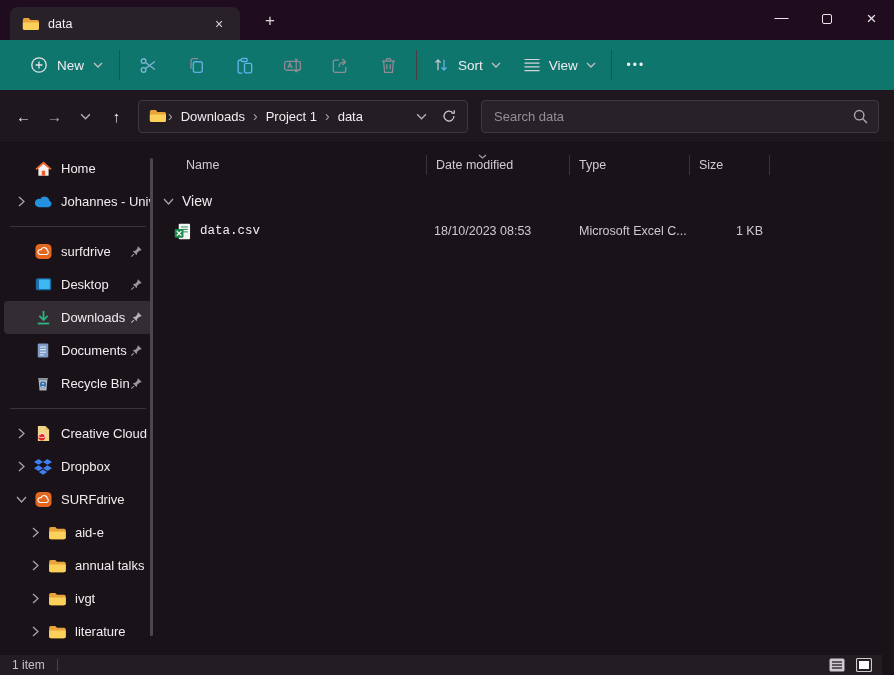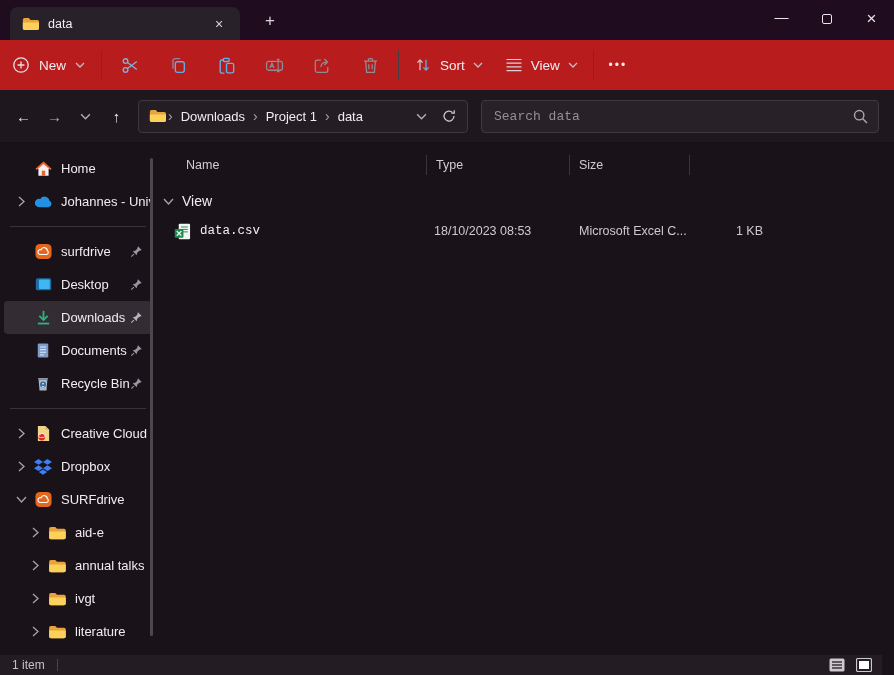--- a/index.html
+++ b/index.html
@@ -16,22 +16,22 @@
                border-radius:4px; color:#d8d2d8; font-size:14px; cursor:default; }
   .newtab { position:absolute; left:256px; bottom:5px; width:28px; height:28px; display:flex;
             align-items:center; justify-content:center; color:#d8d2d8; font-size:17px; border-radius:4px; }
   .wincontrols { position:absolute; right:0; top:0; height:38px; display:flex; }
   .winbtn { width:45px; height:38px; display:flex; align-items:center; justify-content:center; color:#e8e4e8; }
   .min-glyph { font-size:14px; margin-top:-4px; }
   .max-box { width:10px; height:10px; border:1px solid #e8e4e8; border-radius:2px; }
   .close-glyph { font-size:17px; font-weight:300; }
 
   
-  .toolbar { position:absolute; top:40px; left:0; right:0; height:50px; background:#b91c1c;
-             display:flex; align-items:center; }
+  .toolbar { position:absolute; top:40px; left:0; right:0; height:50px; background:#0f766e;
+             display:flex; align-items:center; padding-left:18px; }
   .tb-new { display:flex; align-items:center; gap:9px; height:36px; padding:0 12px; border-radius:4px; }
   .tb-new-label { font-size:13.5px; color:#f0ecf0; }
   .tb-sep { width:1px; height:30px; background:#463f46; margin:0 4px; }
   .tb-btn { width:48px; height:36px; display:flex; align-items:center; justify-content:center; border-radius:4px; }
   .tb-group { display:flex; align-items:center; gap:8px; height:36px; padding:0 11px; border-radius:4px; }
   .tb-group-label { font-size:13.5px; color:#f0ecf0; }
   .tb-more { width:40px; height:36px; display:flex; align-items:center; justify-content:center;
              color:#ececec; font-size:12px; letter-spacing:2px; border-radius:4px; }
 
   
@@ -43,21 +43,21 @@
   .crumb-box { margin-left:6px; width:330px; height:33px; border:1px solid #3f383f; background:#241d24;
                border-radius:4px; display:flex; align-items:center; padding:0 4px 0 10px; }
   .crumb { font-size:13px; color:#f0ecf0; padding:3px 6px; border-radius:3px; }
   .crumb-sep { font-size:14px; color:#a8a2a8; padding:0 2px; }
   .crumb-spacer { flex:1; }
   .crumb-btn { width:28px; height:27px; display:flex; align-items:center; justify-content:center; border-radius:3px; }
   .search-box { margin-left:13px; width:398px; height:33px; background:#282128; border:1px solid #3f383f;
                 border-radius:4px; position:relative; }
   .search-box input { width:100%; height:100%; background:transparent; border:none; outline:none;
                       color:#fde047; font-size:13px; padding:0 32px 0 12px;
-                      font-family:Liberation Mono, monospace; }
+                      font-family:Liberation Sans, sans-serif; }
   .search-box input::placeholder { color:#958f95; }
   .search-icon-wrap { position:absolute; right:9px; top:7px; }
 
   
   .content { position:absolute; top:144px; bottom:20px; left:0; right:0; display:flex; background:#191319; }
 
   
   .sidebar { width:156px; position:relative; padding-top:8px; flex:none; }
   .sb-item { height:33px; display:flex; align-items:center; margin:0 4px; padding-left:6px;
              border-radius:4px; position:relative; }
@@ -475,20 +475,28 @@
 
       <div class="sb-scroll"></div>
     </div>
 
     <div class="main">
       <div class="grid hdr">
         <div class="col-h first">
             <span>Name</span>
           </div>
         <div class="col-h col-sep">
+          <span class="sort-ind">
+            <svg width="9" height="5" viewBox="0 0 9 5">
+                <path d="M1 1l3.5 3L8 1" stroke="#a8a2a8" stroke-width="1.1" fill="none"></path>
+              </svg>
+          </span>
+          <span>Date modified</span>
+        </div>
+        <div class="col-h col-sep">
             <span>Type</span>
           </div>
         <div class="col-h col-sep">
             <span>Size</span>
           </div>
         <div class="col-h col-sep"></div>
       </div>
 
       <div class="group-row">
         <svg width="11" height="7" viewBox="0 0 11 7">

